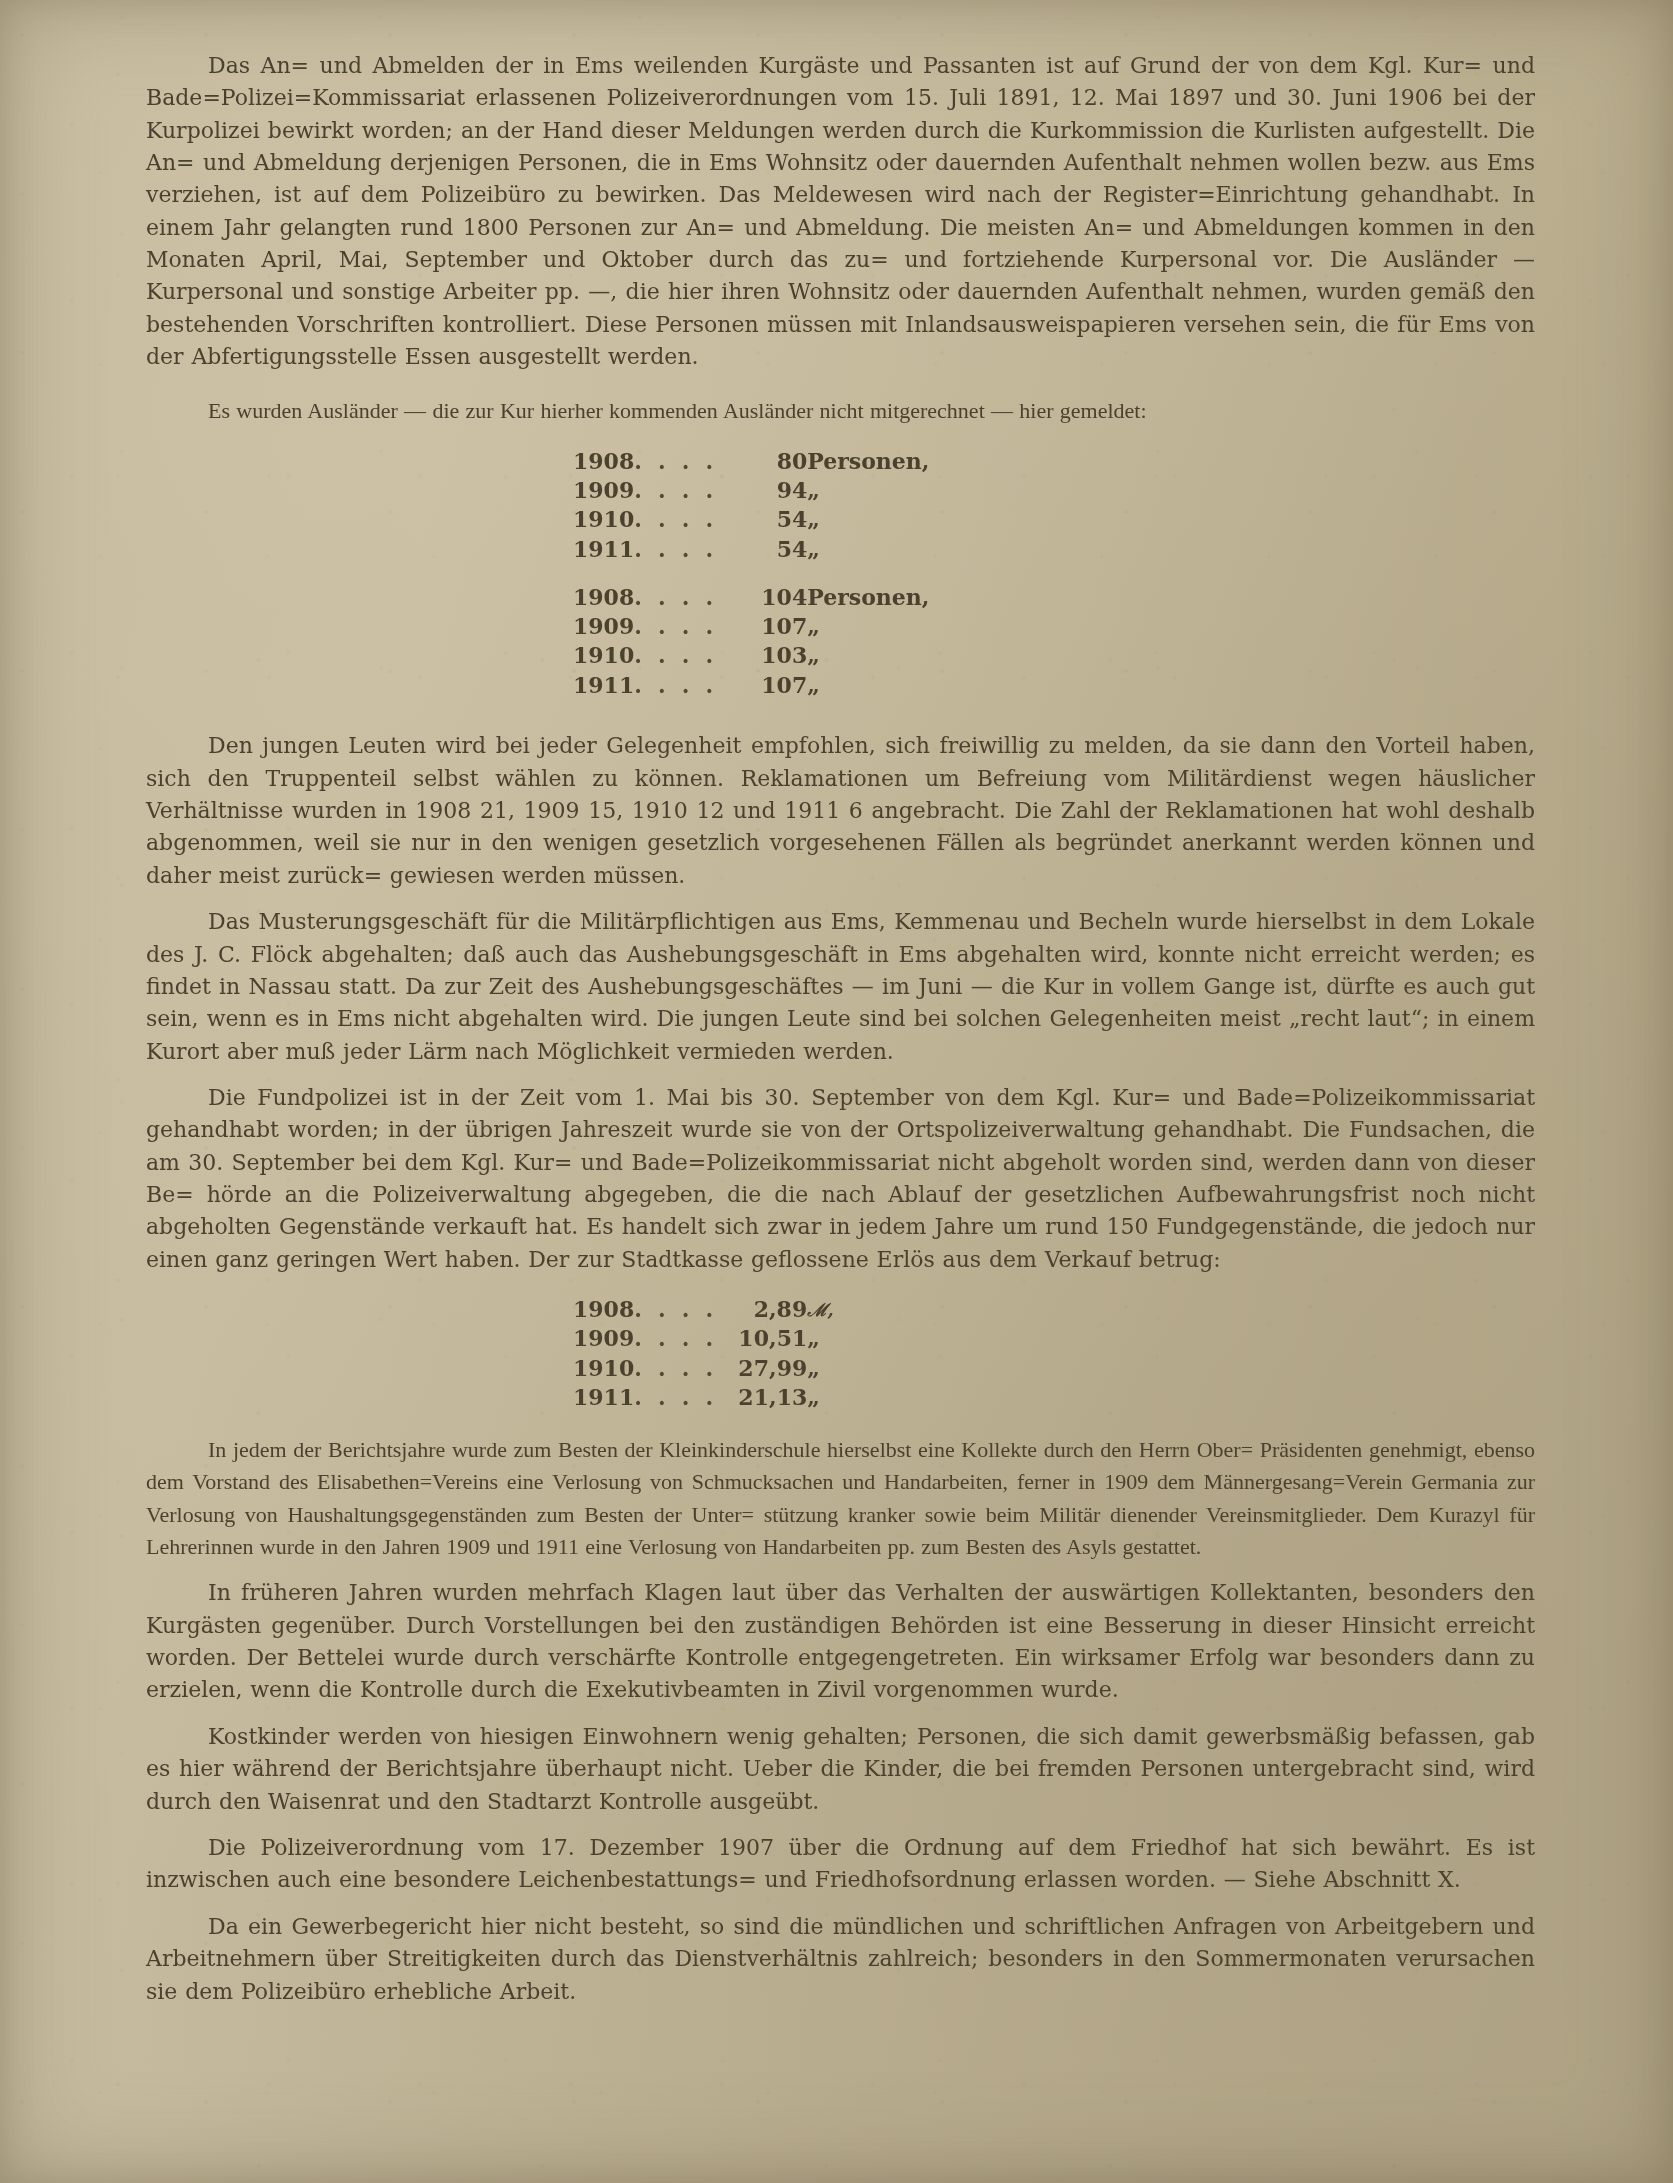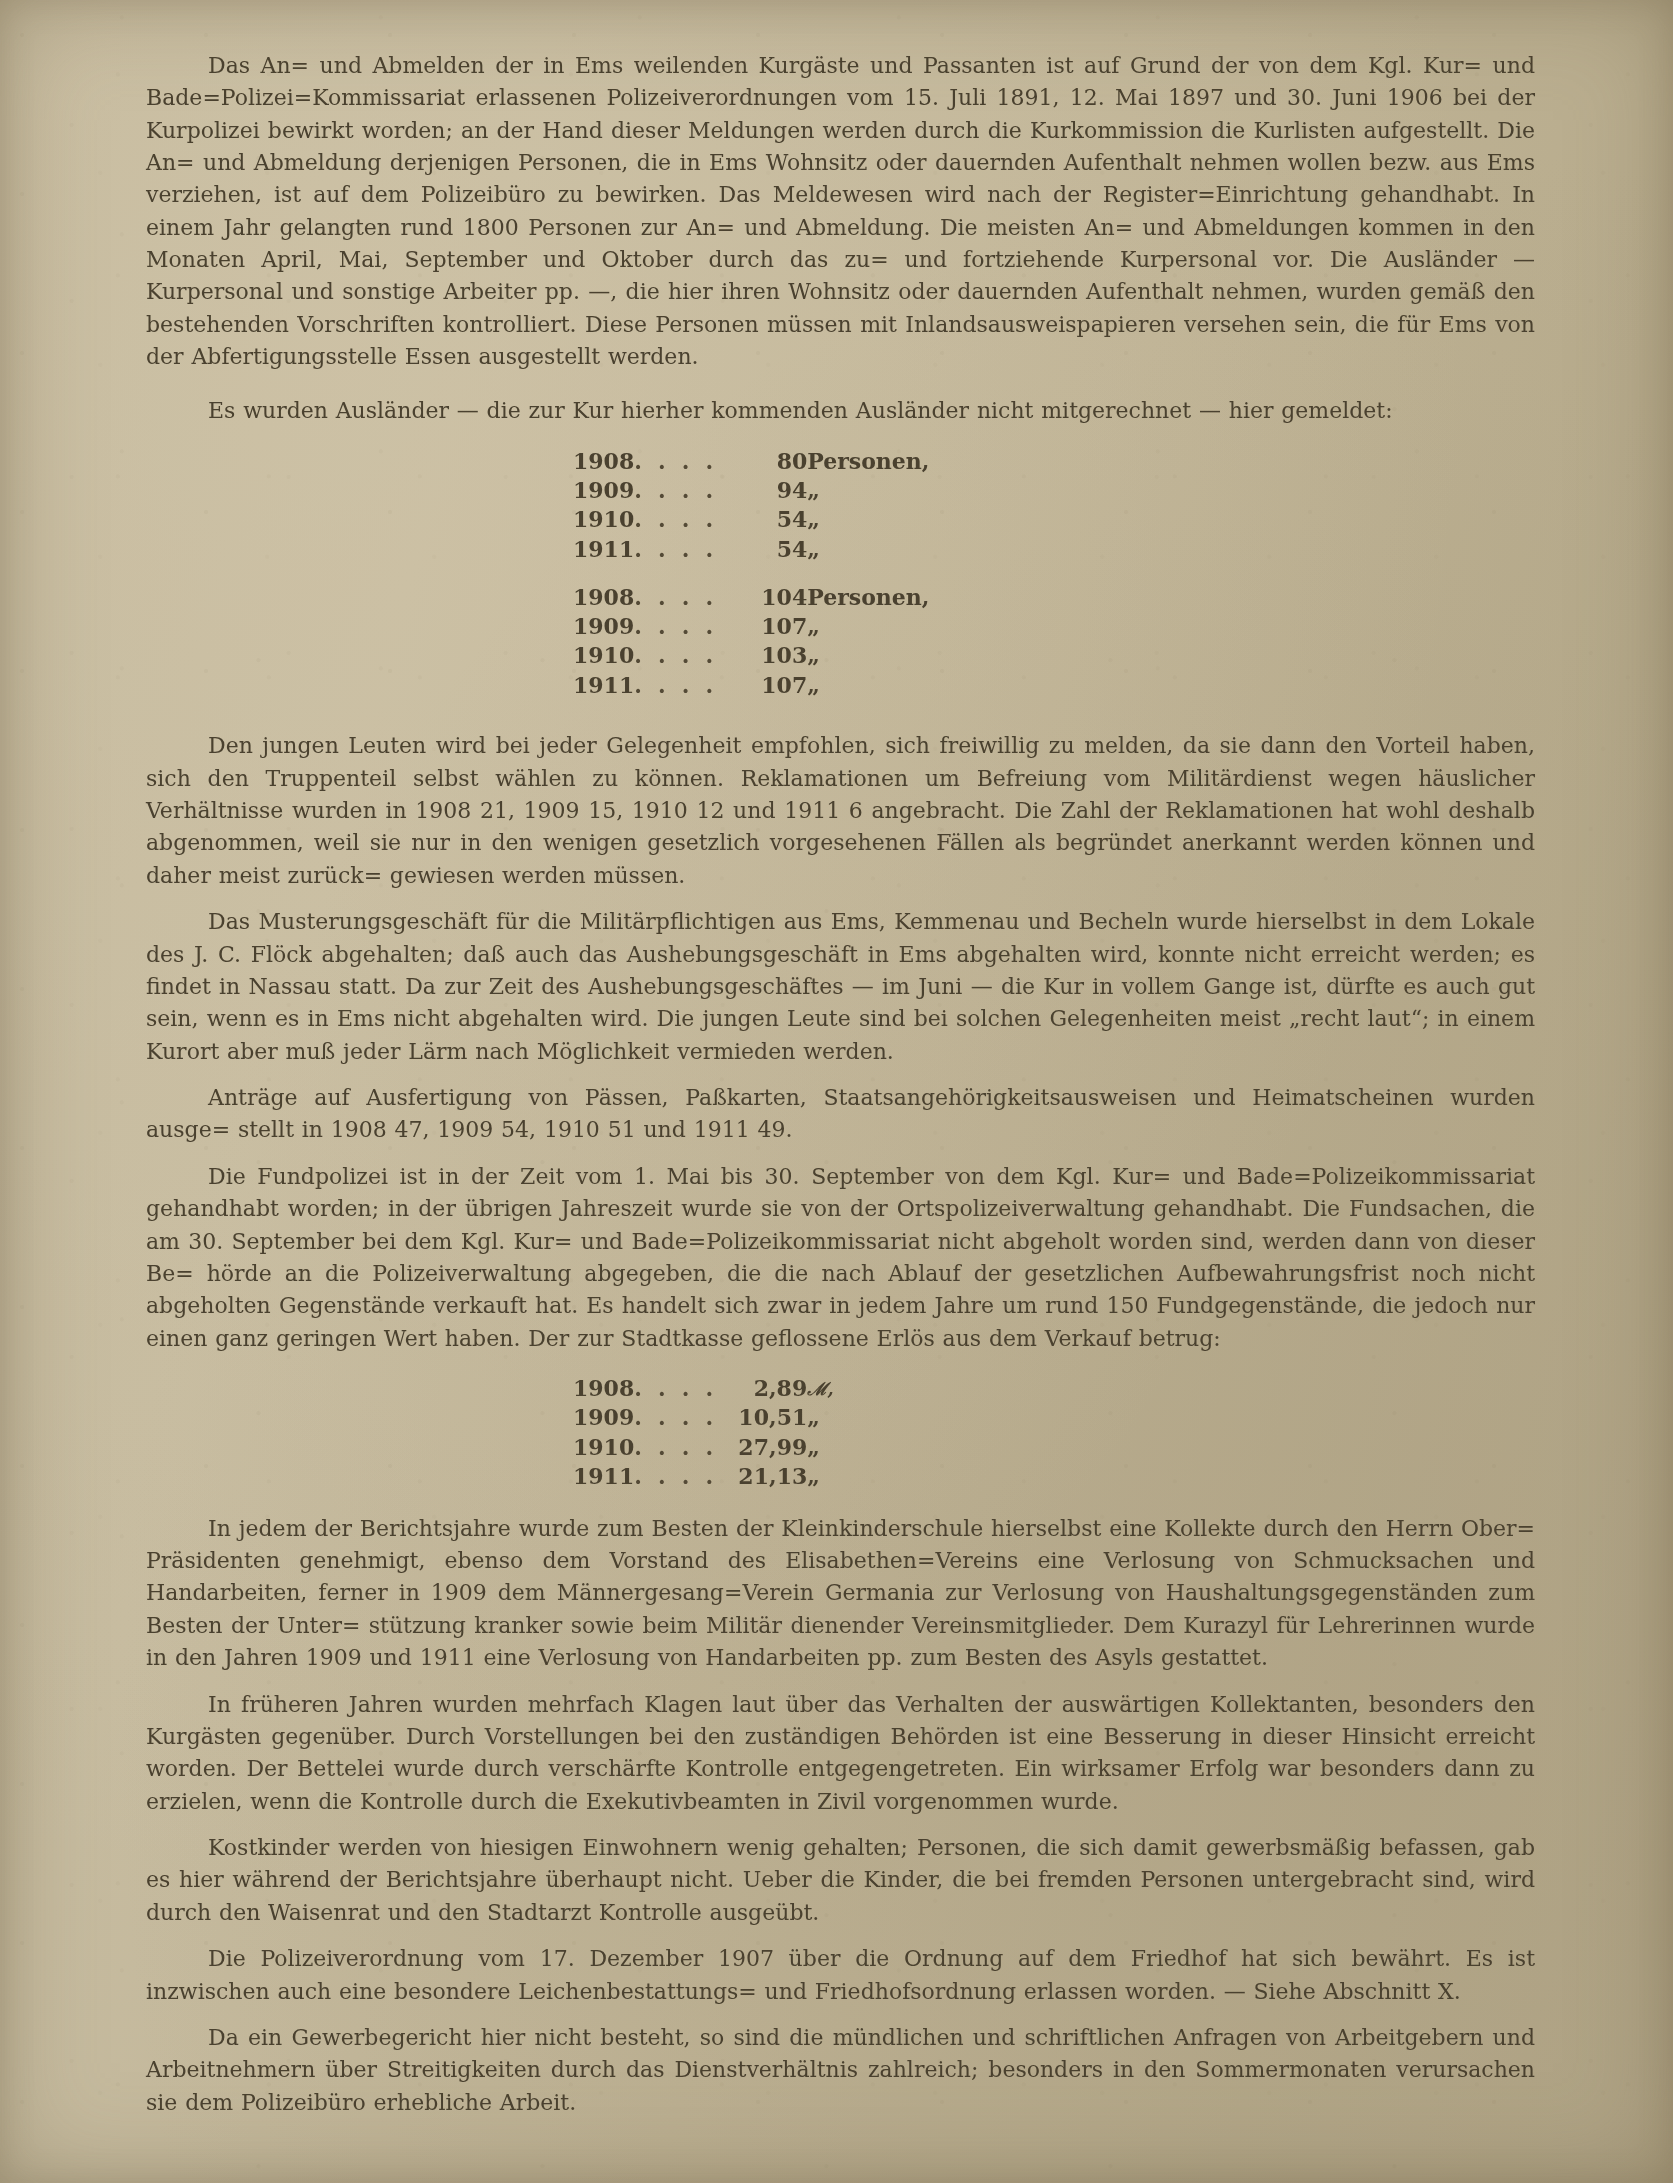--- a/index.html
+++ b/index.html
@@ -63,21 +63,21 @@
     font-size: 22px;
     line-height: 1.47;
     color: #4a412f;
     text-align: justify;
     text-justify: inter-word;
     margin: 0 0 14.2px 0;
     word-spacing: 0.8px;
   }
   .blk.indent { text-indent: 62px; }
   .gap-l { margin-top: 31px; }
-  .gap-m { margin-top: 22px; }
+  .gap-m { margin-top: 22px; font-family: Liberation Serif, serif; }
   .gap-s { margin-top: 13.4px; }
 
   table.yearvals {
     margin: 18.4px 0 18.4px 0;
     border-collapse: collapse;
     font-size: 22px;
     color: #4a412f;
     margin-left: 427px;
   }
   table.yearvals td {
@@ -160,21 +160,20 @@
           <td class="v">107</td>
           <td class="u">„</td>
         </tr>
       </tbody>
     </table>
 
     <p class="blk indent gap-l">Den jungen Leuten wird bei jeder Gelegenheit empfohlen, sich freiwillig zu melden, da sie dann den Vorteil haben, sich den Truppenteil selbst wählen zu können. Reklamationen um Befreiung vom Militärdienst wegen häuslicher Verhältnisse wurden in 1908 21, 1909 15, 1910 12 und 1911 6 angebracht. Die Zahl der Reklamationen hat wohl deshalb abgenommen, weil sie nur in den wenigen gesetzlich vorgesehenen Fällen als begründet anerkannt werden können und daher meist zurück= gewiesen werden müssen.</p>
 
     <p class="blk indent">Das Musterungsgeschäft für die Militärpflichtigen aus Ems, Kemmenau und Becheln wurde hierselbst in dem Lokale des J. C. Flöck abgehalten; daß auch das Aushebungsgeschäft in Ems abgehalten wird, konnte nicht erreicht werden; es findet in Nassau statt. Da zur Zeit des Aushebungsgeschäftes — im Juni — die Kur in vollem Gange ist, dürfte es auch gut sein, wenn es in Ems nicht abgehalten wird. Die jungen Leute sind bei solchen Gelegenheiten meist „recht laut“; in einem Kurort aber muß jeder Lärm nach Möglichkeit vermieden werden.</p>
 
-    <p class="blk indent">Anträge auf Ausfertigung von Pässen, Paßkarten, Staatsangehörigkeitsausweisen und Heimatscheinen wurden ausge= stellt in 1908 47, 1909 54, 1910 51 und 1911 49.</p>
 
     <p class="blk indent">Die Fundpolizei ist in der Zeit vom 1. Mai bis 30. September von dem Kgl. Kur= und Bade=Polizeikommissariat gehandhabt worden; in der übrigen Jahreszeit wurde sie von der Ortspolizeiverwaltung gehandhabt. Die Fundsachen, die am 30. September bei dem Kgl. Kur= und Bade=Polizeikommissariat nicht abgeholt worden sind, werden dann von dieser Be= hörde an die Polizeiverwaltung abgegeben, die die nach Ablauf der gesetzlichen Aufbewahrungsfrist noch nicht abgeholten Gegenstände verkauft hat. Es handelt sich zwar in jedem Jahre um rund 150 Fundgegenstände, die jedoch nur einen ganz geringen Wert haben. Der zur Stadtkasse geflossene Erlös aus dem Verkauf betrug:</p>
 
     <table class="yearvals">
       <tbody>
         <tr>
           <td class="y">1908</td>
           <td class="d">. . . .</td>
           <td class="v">2,89</td>
           <td class="u mark">ℳ,</td>

